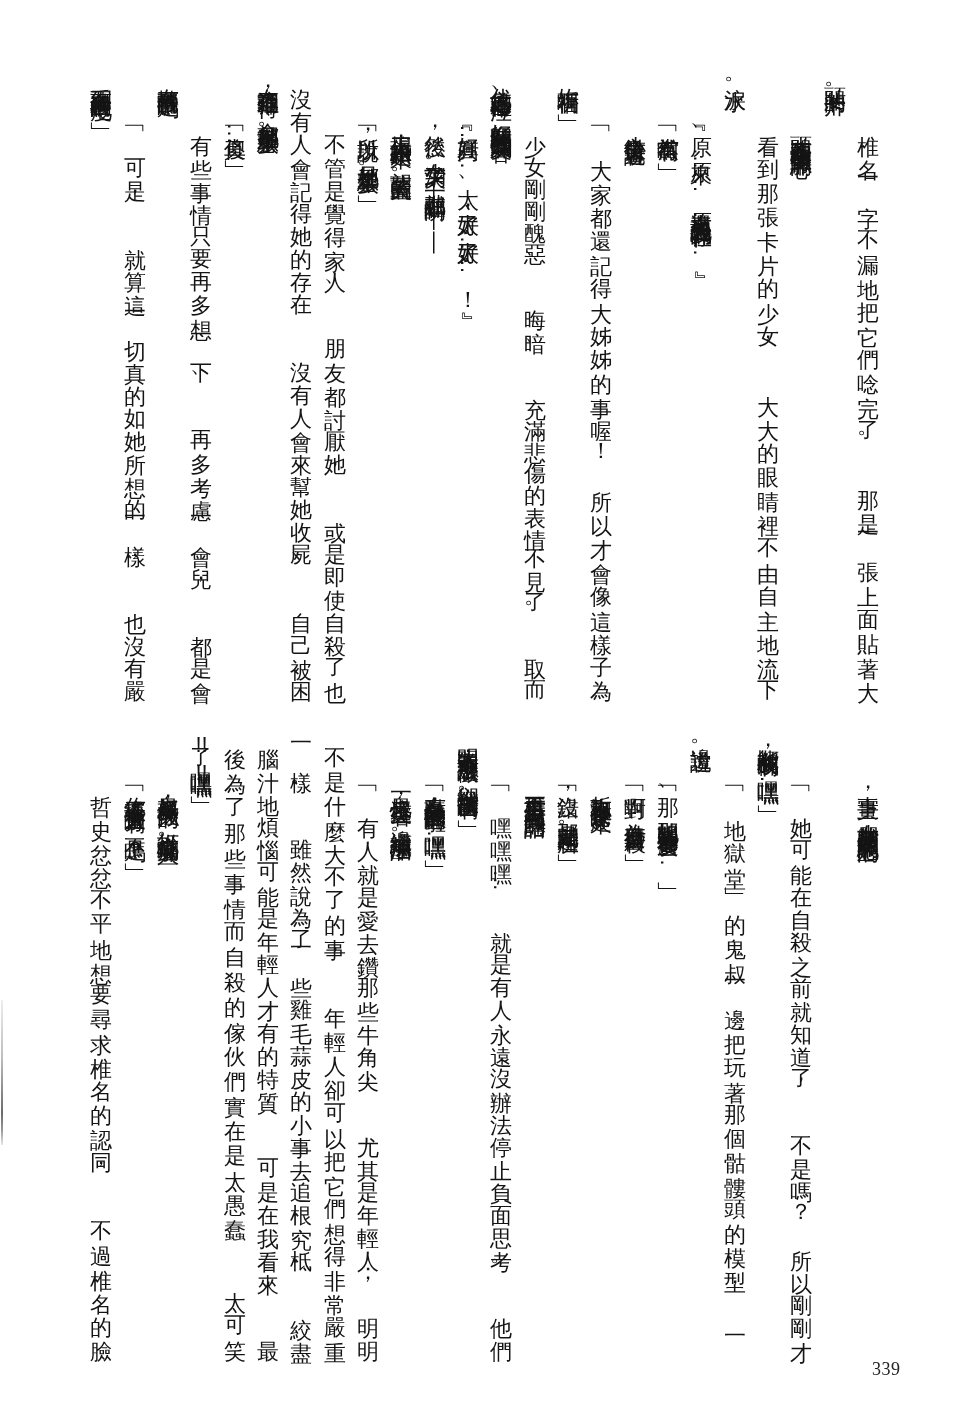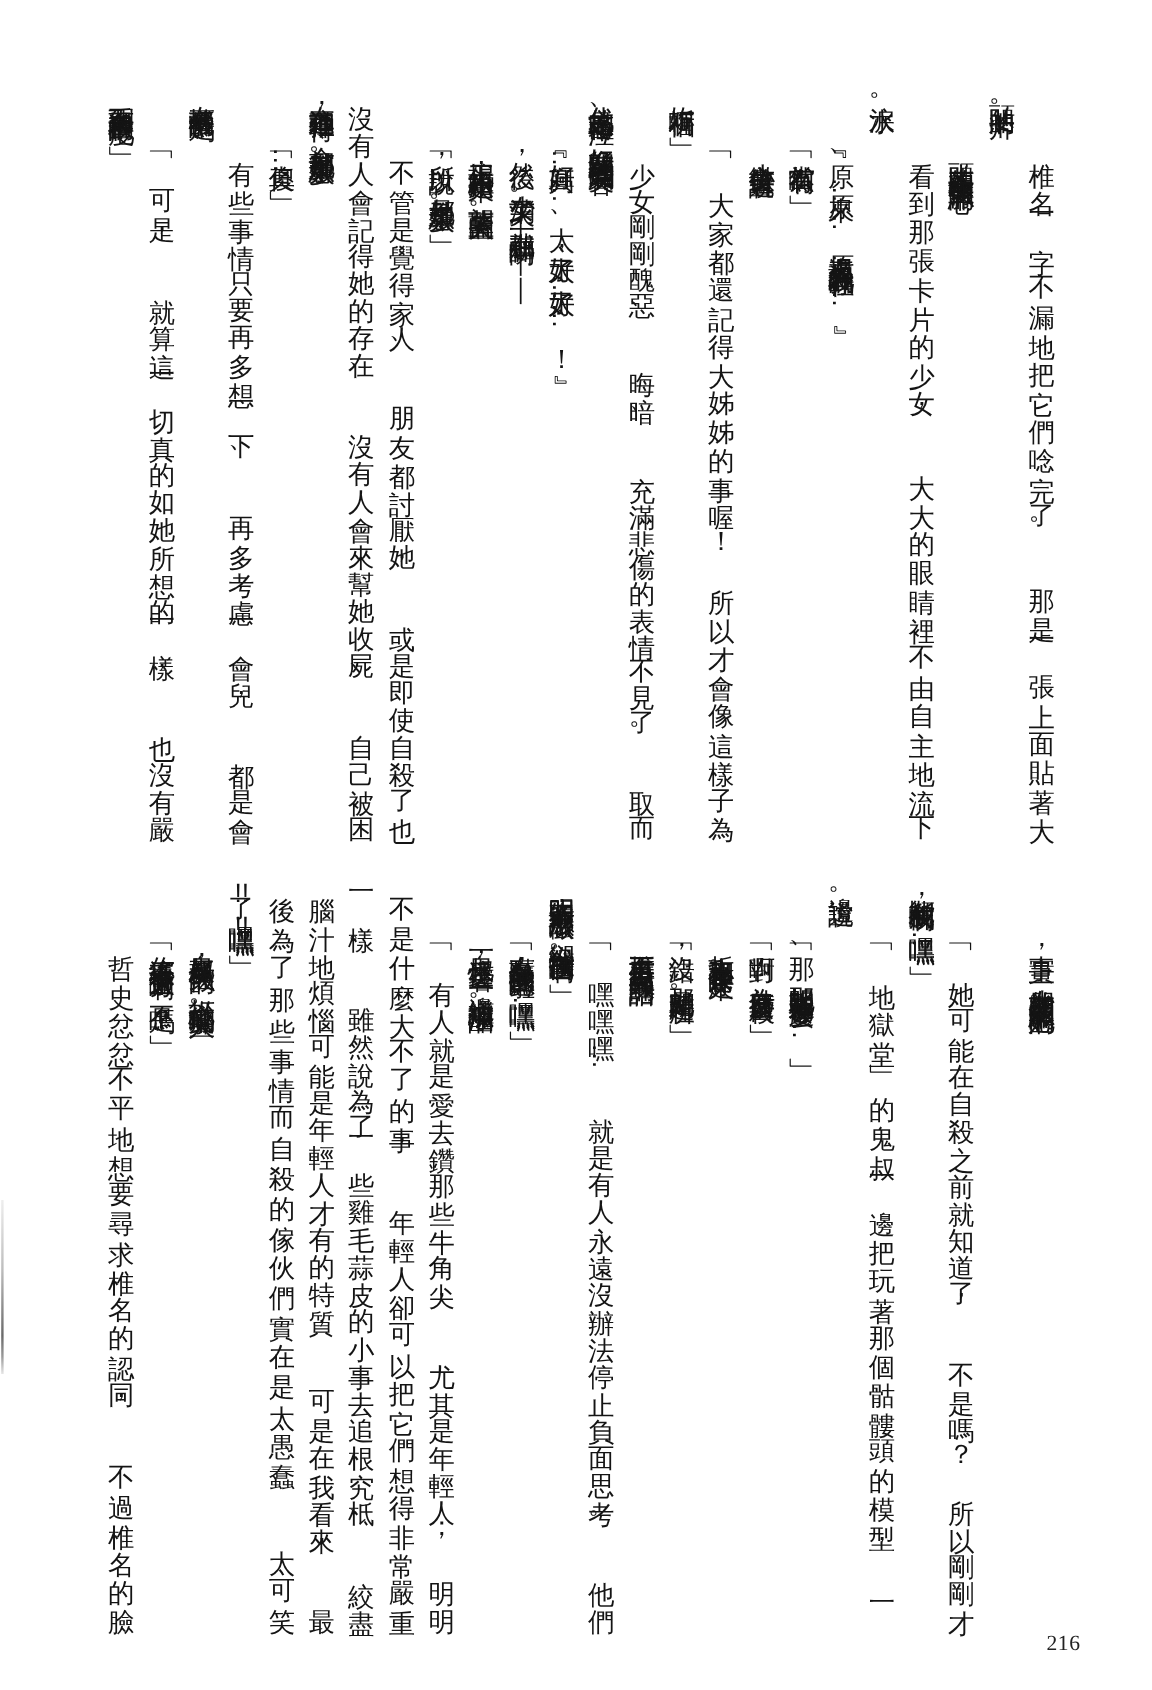--- a/index.html
+++ b/index.html
@@ -96,16 +96,16 @@
     <div class="col full" style="left:320px">不是什麼大不了的事，年輕人卻可以把它們想得非常嚴重</div>
     <div class="col full" style="left:286px">一樣。雖然說為了一些雞毛蒜皮的小事去追根究柢、絞盡</div>
     <div class="col full" style="left:253px">腦汁地煩惱可能是年輕人才有的特質，可是在我看來，最</div>
     <div class="col full" style="left:220px">後為了那些事情而自殺的傢伙們實在是太愚蠢、太可笑</div>
     <div class="col tcy-scan" style="left:186px">了<span class="tcy">!!</span>嘿嘿嘿嘿<span class="tcy">!!</span>」</div>
     <div class="col ind" style="left:153px">鬼叔好像要失控似的，打從心底嘲笑那些人。</div>
     <div class="col ind" style="left:120px">「你這樣子會不會太過分了啊？不是嗎？」</div>
     <div class="col ind full" style="left:86px">哲史忿忿不平地想要尋求椎名的認同，不過椎名的臉</div>
   </div>
 
-  <div class="pagenum">216</div>
+  <div class="pagenum">339</div>
 
   <div class="edge"></div>
 </div>
 
 </body></html>

